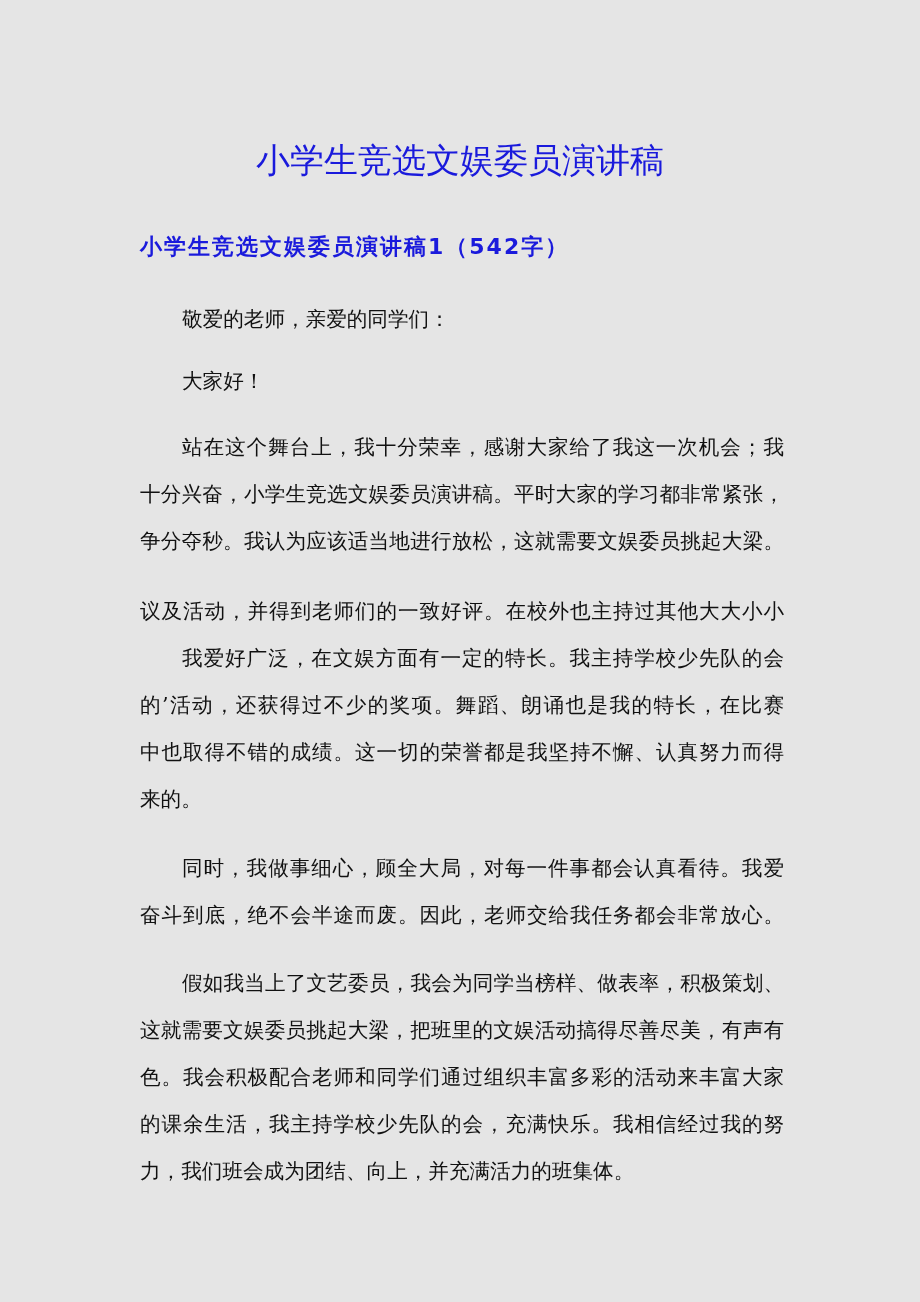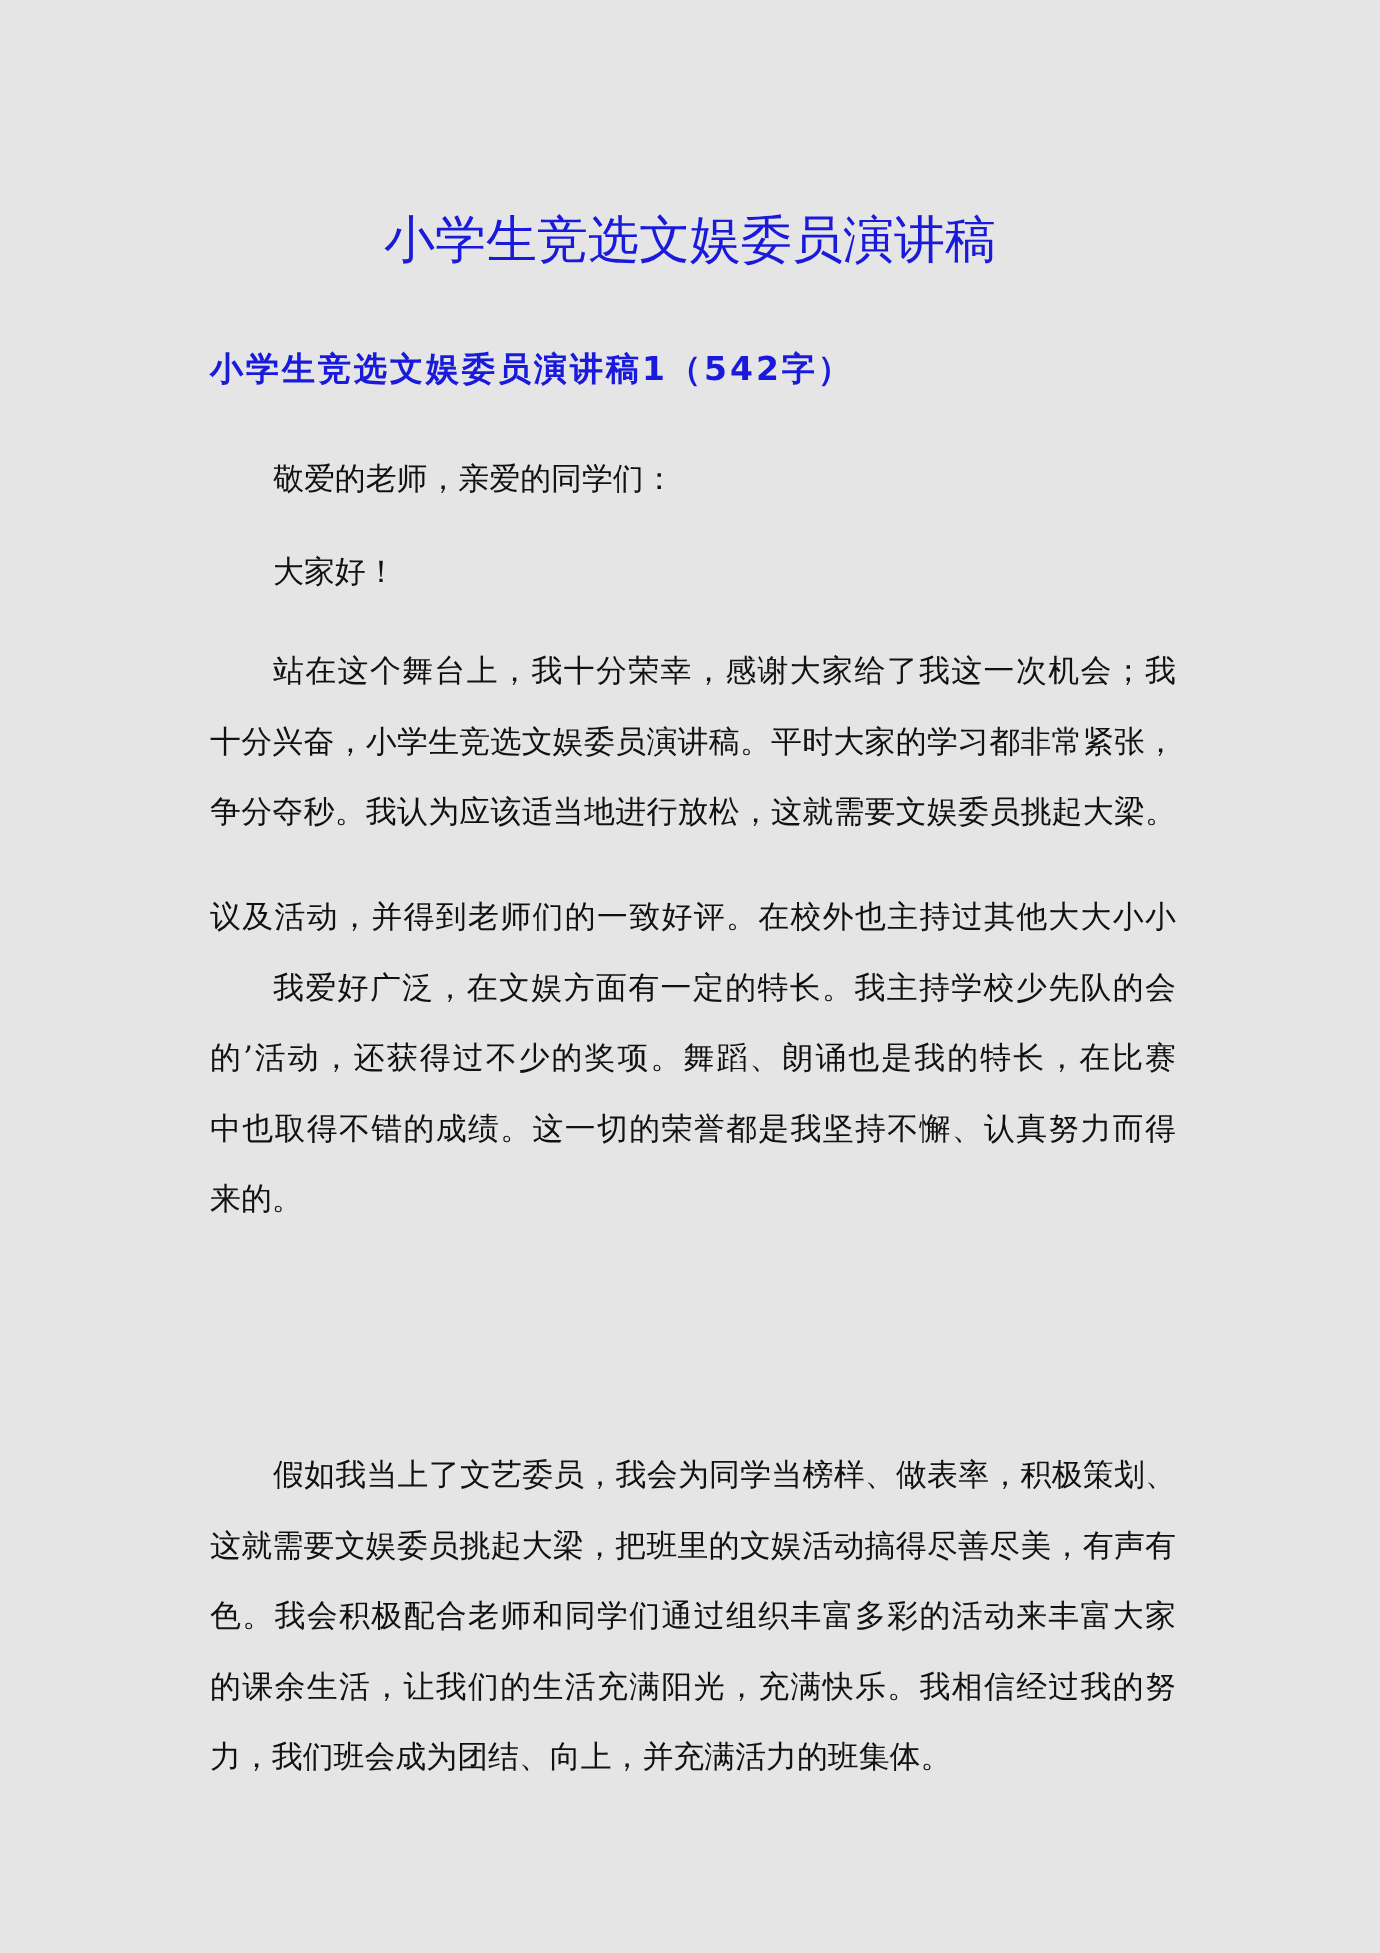--- a/index.html
+++ b/index.html
@@ -49,21 +49,25 @@
   </div>
 
   <div class="body-text" style="top:588px;">
     <div class="line">议及活动，并得到老师们的一致好评。在校外也主持过其他大大小小</div>
     <div class="line indent">我爱好广泛，在文娱方面有一定的特长。我主持学校少先队的会</div>
     <div class="line">的’活动，还获得过不少的奖项。舞蹈、朗诵也是我的特长，在比赛</div>
     <div class="line">中也取得不错的成绩。这一切的荣誉都是我坚持不懈、认真努力而得</div>
     <div class="line last">来的。</div>
   </div>
 
+  <div class="body-text" style="top:845px;">
+    <div class="line indent">同时，我做事细心，顾全大局，对每一件事都会认真看待。我爱</div>
+    <div class="line">奋斗到底，绝不会半途而废。因此，老师交给我任务都会非常放心。</div>
+  </div>
 
   <div class="body-text" style="top:960px;">
     <div class="line indent">假如我当上了文艺委员，我会为同学当榜样、做表率，积极策划、</div>
     <div class="line">这就需要文娱委员挑起大梁，把班里的文娱活动搞得尽善尽美，有声有</div>
     <div class="line">色。我会积极配合老师和同学们通过组织丰富多彩的活动来丰富大家</div>
-    <div class="line">的课余生活，让我们的生活充满阳光，充满快乐。我相信经过我的努</div>
+    <div class="line">的课余生活，我主持学校少先队的会，充满快乐。我相信经过我的努</div>
     <div class="line last">力，我们班会成为团结、向上，并充满活力的班集体。</div>
   </div>
 </div>
 
 </body></html>

